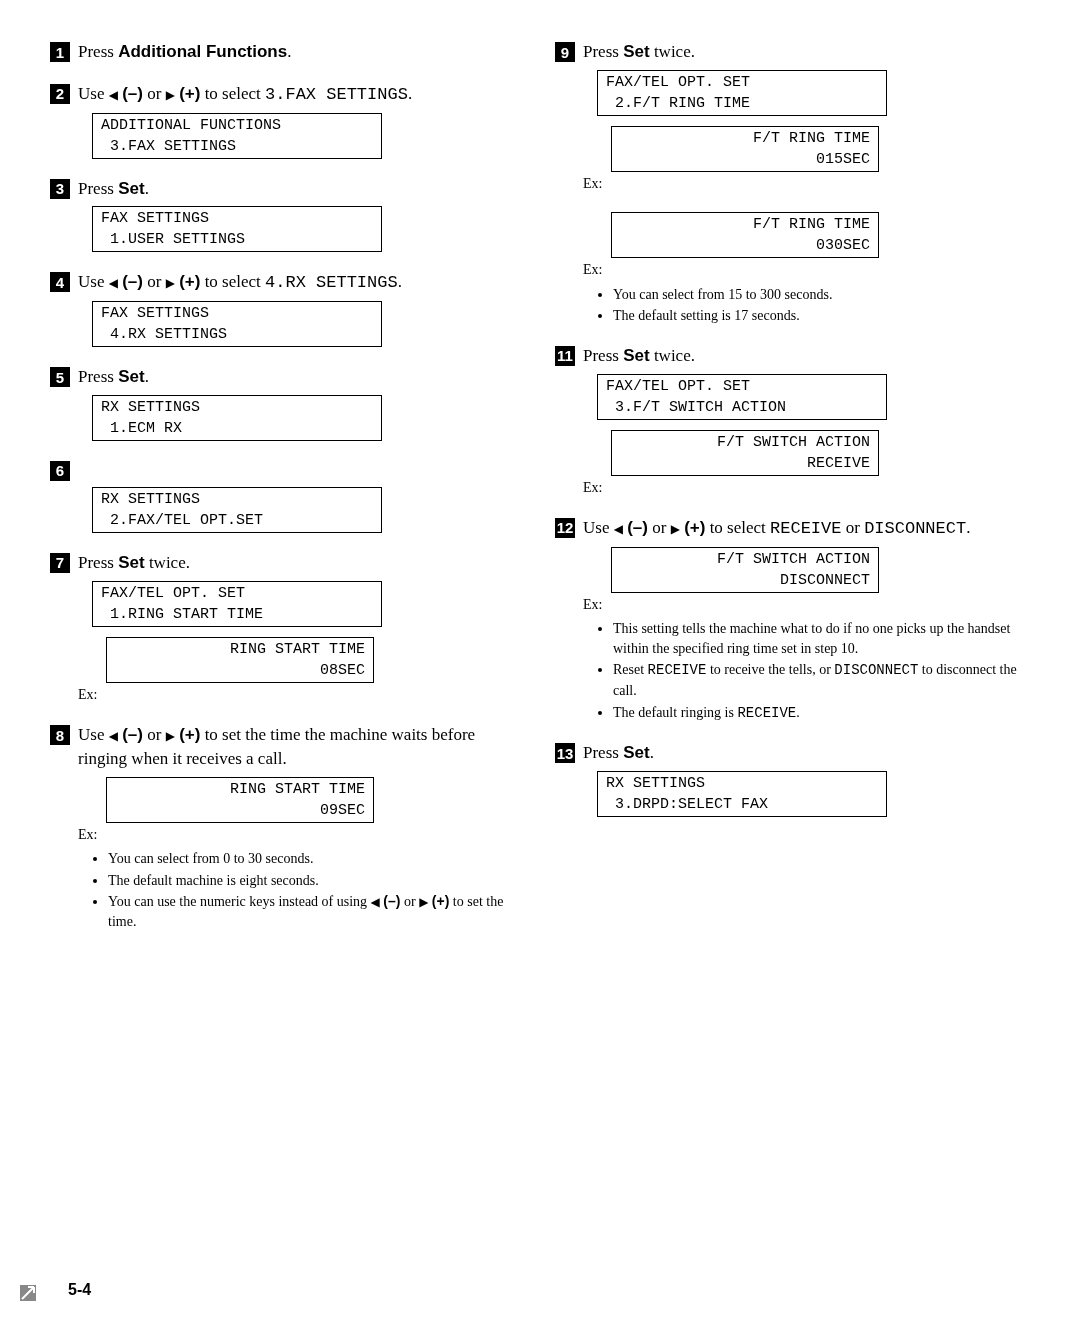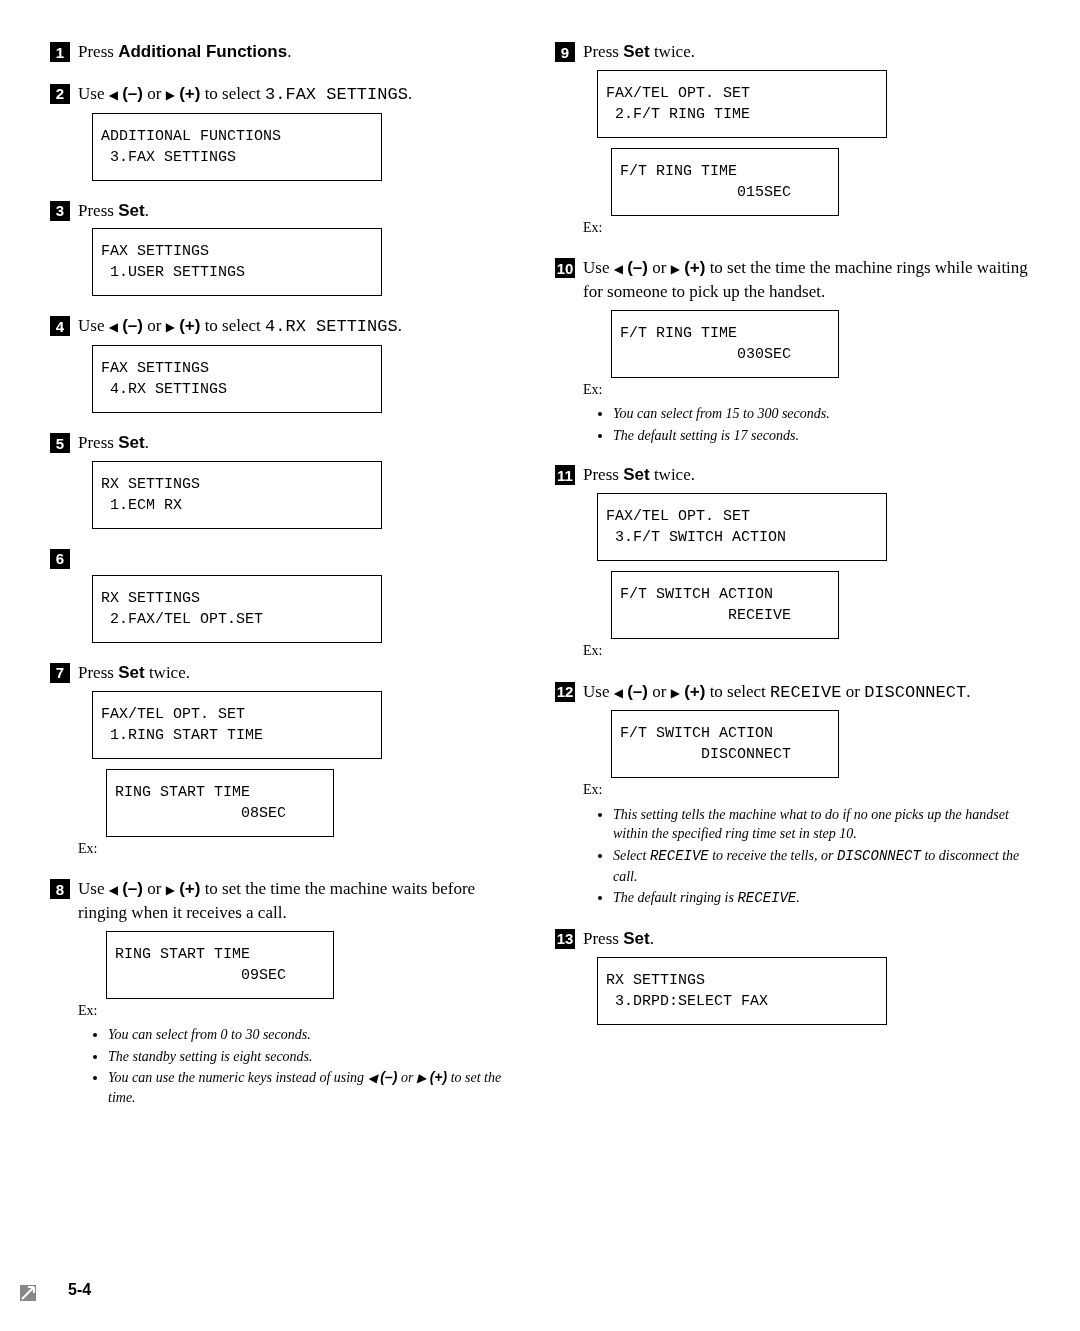--- a/index.html
+++ b/index.html
@@ -32,36 +32,36 @@
     flex-shrink: 0;
     margin-top: 2px;
   }
   .step-text { font-family: Georgia, serif; font-size: 17px; }
   .bold { font-family: Arial, sans-serif; font-weight: bold; }
   .mono { font-family: 'Courier New', monospace; }
   .display-box {
     border: 1px solid #000;
     font-family: 'Courier New', monospace;
     font-size: 15px;
-    padding: 12px 8px;
+    padding: 1px 8px;
     margin-left: 42px;
     margin-top: 4px;
     width: 290px;
     white-space: pre;
   }
-  .display-box.sub { margin-left: 56px; width: 228px; }
+  .display-box.sub { margin-left: 56px; width: 268px; text-align: right; }
   .ex-label {
     font-family: Georgia, serif;
     font-size: 14px;
     margin-left: 28px;
     margin-top: -2px;
     display: inline-block;
   }
   .bullet-list { margin-left: 42px; margin-top: 4px; font-size: 14px; font-family: Georgia, serif; }
-  .bullet-list li { list-style: disc; margin-left: 16px; margin-bottom: 2px; font-style: italic; }
+  .bullet-list li { list-style: disc; margin-left: 16px; margin-bottom: 2px; }
   .tri-left::before { content: "◀"; font-size: 12px; }
   .tri-right::before { content: "▶"; font-size: 12px; }
   .page-num {
     position: absolute;
     bottom: 30px;
     left: 68px;
     font-family: Arial, sans-serif;
     font-weight: bold;
     font-size: 16px;
   }
@@ -163,21 +163,21 @@
         <span class="step-num">8</span>
         <span class="step-text">
           <span>Use </span><span class="tri-left"></span> <span class="bold">(–)</span><span> or </span><span class="tri-right"></span> <span class="bold">(+)</span><span> to set the time the machine waits before ringing when it receives a call.</span>
         </span>
       </div>
       <div class="display-box sub">RING START TIME
               09SEC</div>
       <span class="ex-label">Ex:</span>
       <ul class="bullet-list">
         <li>You can select from 0 to 30 seconds.</li>
-        <li>The standby setting is eight seconds.</li>
+        <li>The default machine is eight seconds.</li>
         <li>
           <span>You can use the numeric keys instead of using </span><span class="tri-left"></span> <span class="bold">(–)</span><span> or </span><span class="tri-right"></span> <span class="bold">(+)</span><span> to set the time.</span>
         </li>
       </ul>
     </div>
 
   </div>
 
   <div class="col">
 
@@ -190,26 +190,20 @@
       </div>
       <div class="display-box">FAX/TEL OPT. SET
  2.F/T RING TIME</div>
       <div style="height:6px"></div>
       <div class="display-box sub">F/T RING TIME
              015SEC</div>
       <span class="ex-label">Ex:</span>
     </div>
 
     <div class="step">
-      <div class="step-head">
-        <span class="step-num">10</span>
-        <span class="step-text">
-          <span>Use </span><span class="tri-left"></span> <span class="bold">(–)</span><span> or </span><span class="tri-right"></span> <span class="bold">(+)</span><span> to set the time the machine rings while waiting for someone to pick up the handset.</span>
-        </span>
-      </div>
       <div class="display-box sub">F/T RING TIME
              030SEC</div>
       <span class="ex-label">Ex:</span>
       <ul class="bullet-list">
         <li>You can select from 15 to 300 seconds.</li>
         <li>The default setting is 17 seconds.</li>
       </ul>
     </div>
 
     <div class="step">
@@ -233,21 +227,21 @@
         <span class="step-text">
           <span>Use </span><span class="tri-left"></span> <span class="bold">(–)</span><span> or </span><span class="tri-right"></span> <span class="bold">(+)</span><span> to select </span><span class="mono">RECEIVE</span><span> or </span><span class="mono">DISCONNECT</span><span>.</span>
         </span>
       </div>
       <div class="display-box sub">F/T SWITCH ACTION
          DISCONNECT</div>
       <span class="ex-label">Ex:</span>
       <ul class="bullet-list">
         <li>This setting tells the machine what to do if no one picks up the handset within the specified ring time set in step 10.</li>
         <li>
-          <span>Select </span><span class="mono">RECEIVE</span><span> to receive the tells, or </span><span class="mono">DISCONNECT</span><span> to disconnect the call.</span>
+          <span>Reset </span><span class="mono">RECEIVE</span><span> to receive the tells, or </span><span class="mono">DISCONNECT</span><span> to disconnect the call.</span>
         </li>
         <li>
           <span>The default ringing is </span><span class="mono">RECEIVE</span><span>.</span>
         </li>
       </ul>
     </div>
 
     <div class="step">
       <div class="step-head">
         <span class="step-num">13</span>

